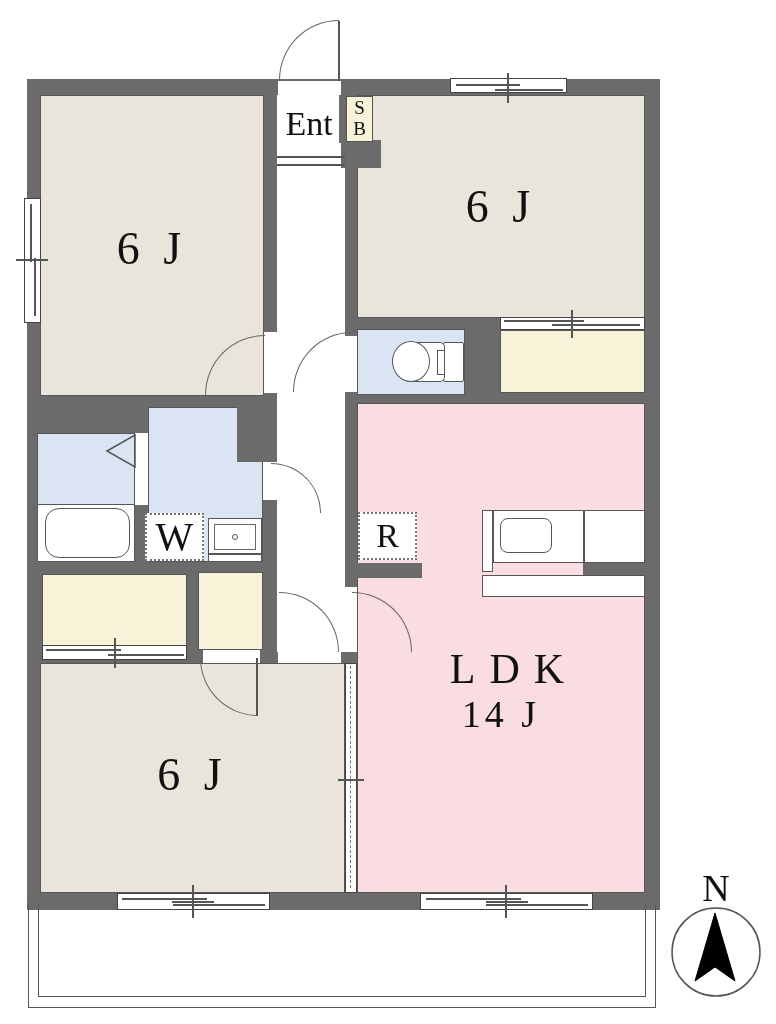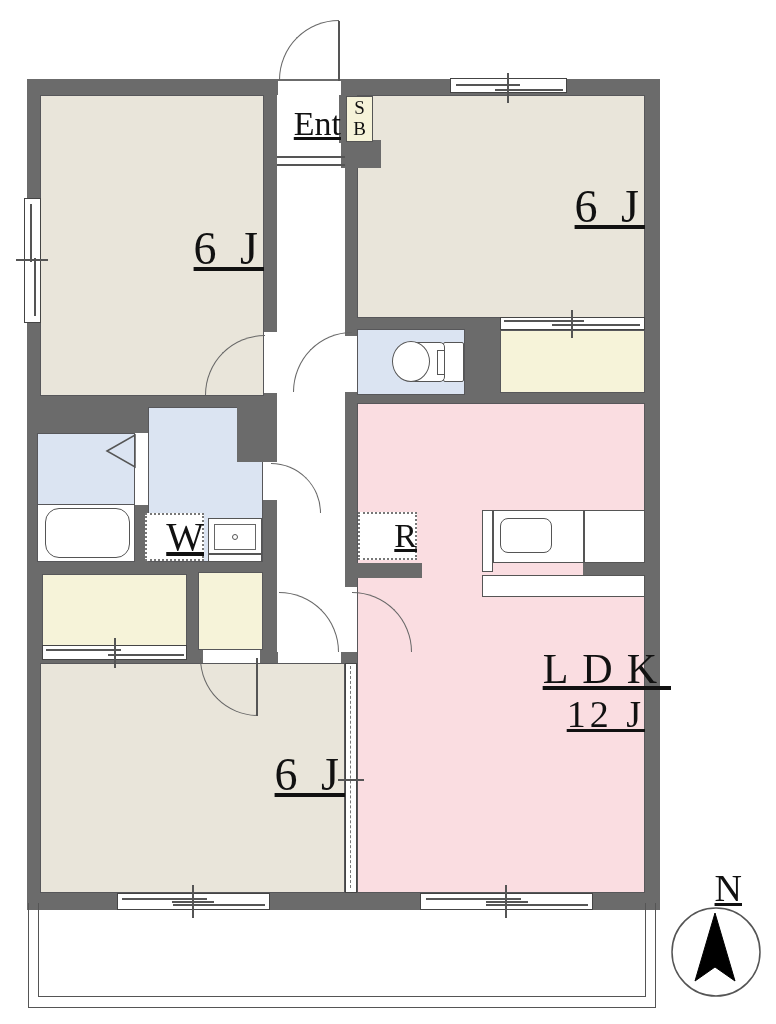--- a/index.html
+++ b/index.html
@@ -13,21 +13,21 @@
   .floor-closet{background:#f6f3d9;border:1px solid #57575a;}
   .white{background:#ffffff;}
   .opening{background:#ffffff;}
   .outline{border:1.5px solid #555;background:#fff;}
   .dotted{border:2px dotted #777;background:#fff;}
   .ln{background:#555;}
   .arc{border:0 solid #666;background:transparent;}
   .arc-tl{border-top:1.5px solid #666;border-left:1.5px solid #666;border-top-left-radius:100% 100%;}
   .arc-tr{border-top:1.5px solid #666;border-right:1.5px solid #666;border-top-right-radius:100% 100%;}
   .arc-bl{border-bottom:1.5px solid #666;border-left:1.5px solid #666;border-bottom-left-radius:100% 100%;}
-  .lbl{position:absolute;box-sizing:border-box;text-align:right;white-space:nowrap;text-decoration:underline;}
+  .lbl{position:absolute;box-sizing:border-box;text-align:center;white-space:nowrap;}
   .room-lbl{font-size:46px;letter-spacing:6px;}
   .sb{font-size:19px;line-height:1.08;text-align:center;padding-top:1px;}
   .win{background:#fff;border:1px solid #444;}
 </style>
 </head>
 <body>
 
 <div class="plan">
 
   <div class="abs wall" style="left:27px;top:79px;width:633px;height:831px;"></div>
@@ -140,21 +140,21 @@
   <div class="abs" style="left:350px;top:666px;width:0;height:222px;border-left:1.5px dashed #777;"></div>
   <div class="abs ln" style="left:338px;top:779px;width:26px;height:1.5px;"></div>
 
   <div class="abs" style="left:28px;top:903px;width:628px;height:105px;border:1.5px solid #555;border-top:none;"></div>
   <div class="abs" style="left:38px;top:903px;width:608px;height:94px;border:1.5px solid #555;border-top:none;"></div>
 
   <div class="lbl room-lbl" style="left:40px;top:222px;width:224px;">6 J</div>
   <div class="lbl room-lbl" style="left:357px;top:180px;width:288px;">6 J</div>
   <div class="lbl room-lbl" style="left:40px;top:748px;width:305px;">6 J</div>
   <div class="lbl" style="left:357px;top:645px;width:314px;font-size:42px;letter-spacing:14px;">LDK</div>
-  <div class="lbl" style="left:357px;top:692px;width:288px;font-size:38px;letter-spacing:4px;">12 J</div>
+  <div class="lbl" style="left:357px;top:692px;width:288px;font-size:38px;letter-spacing:4px;">14 J</div>
   <div class="lbl" style="left:277px;top:105px;width:64px;font-size:34px;">Ent</div>
 
   <div class="lbl" style="left:690px;top:866px;width:52px;font-size:38px;">N</div>
   <svg class="abs" style="left:668px;top:905px;" width="96" height="96" viewBox="0 0 96 96">
     <circle cx="48" cy="47" r="44" fill="none" stroke="#555" stroke-width="1.5"></circle>
     <polygon points="47,8 27,76 47,62 67,76" fill="#000" stroke="#000"></polygon>
   </svg>
 
 </div>
 

